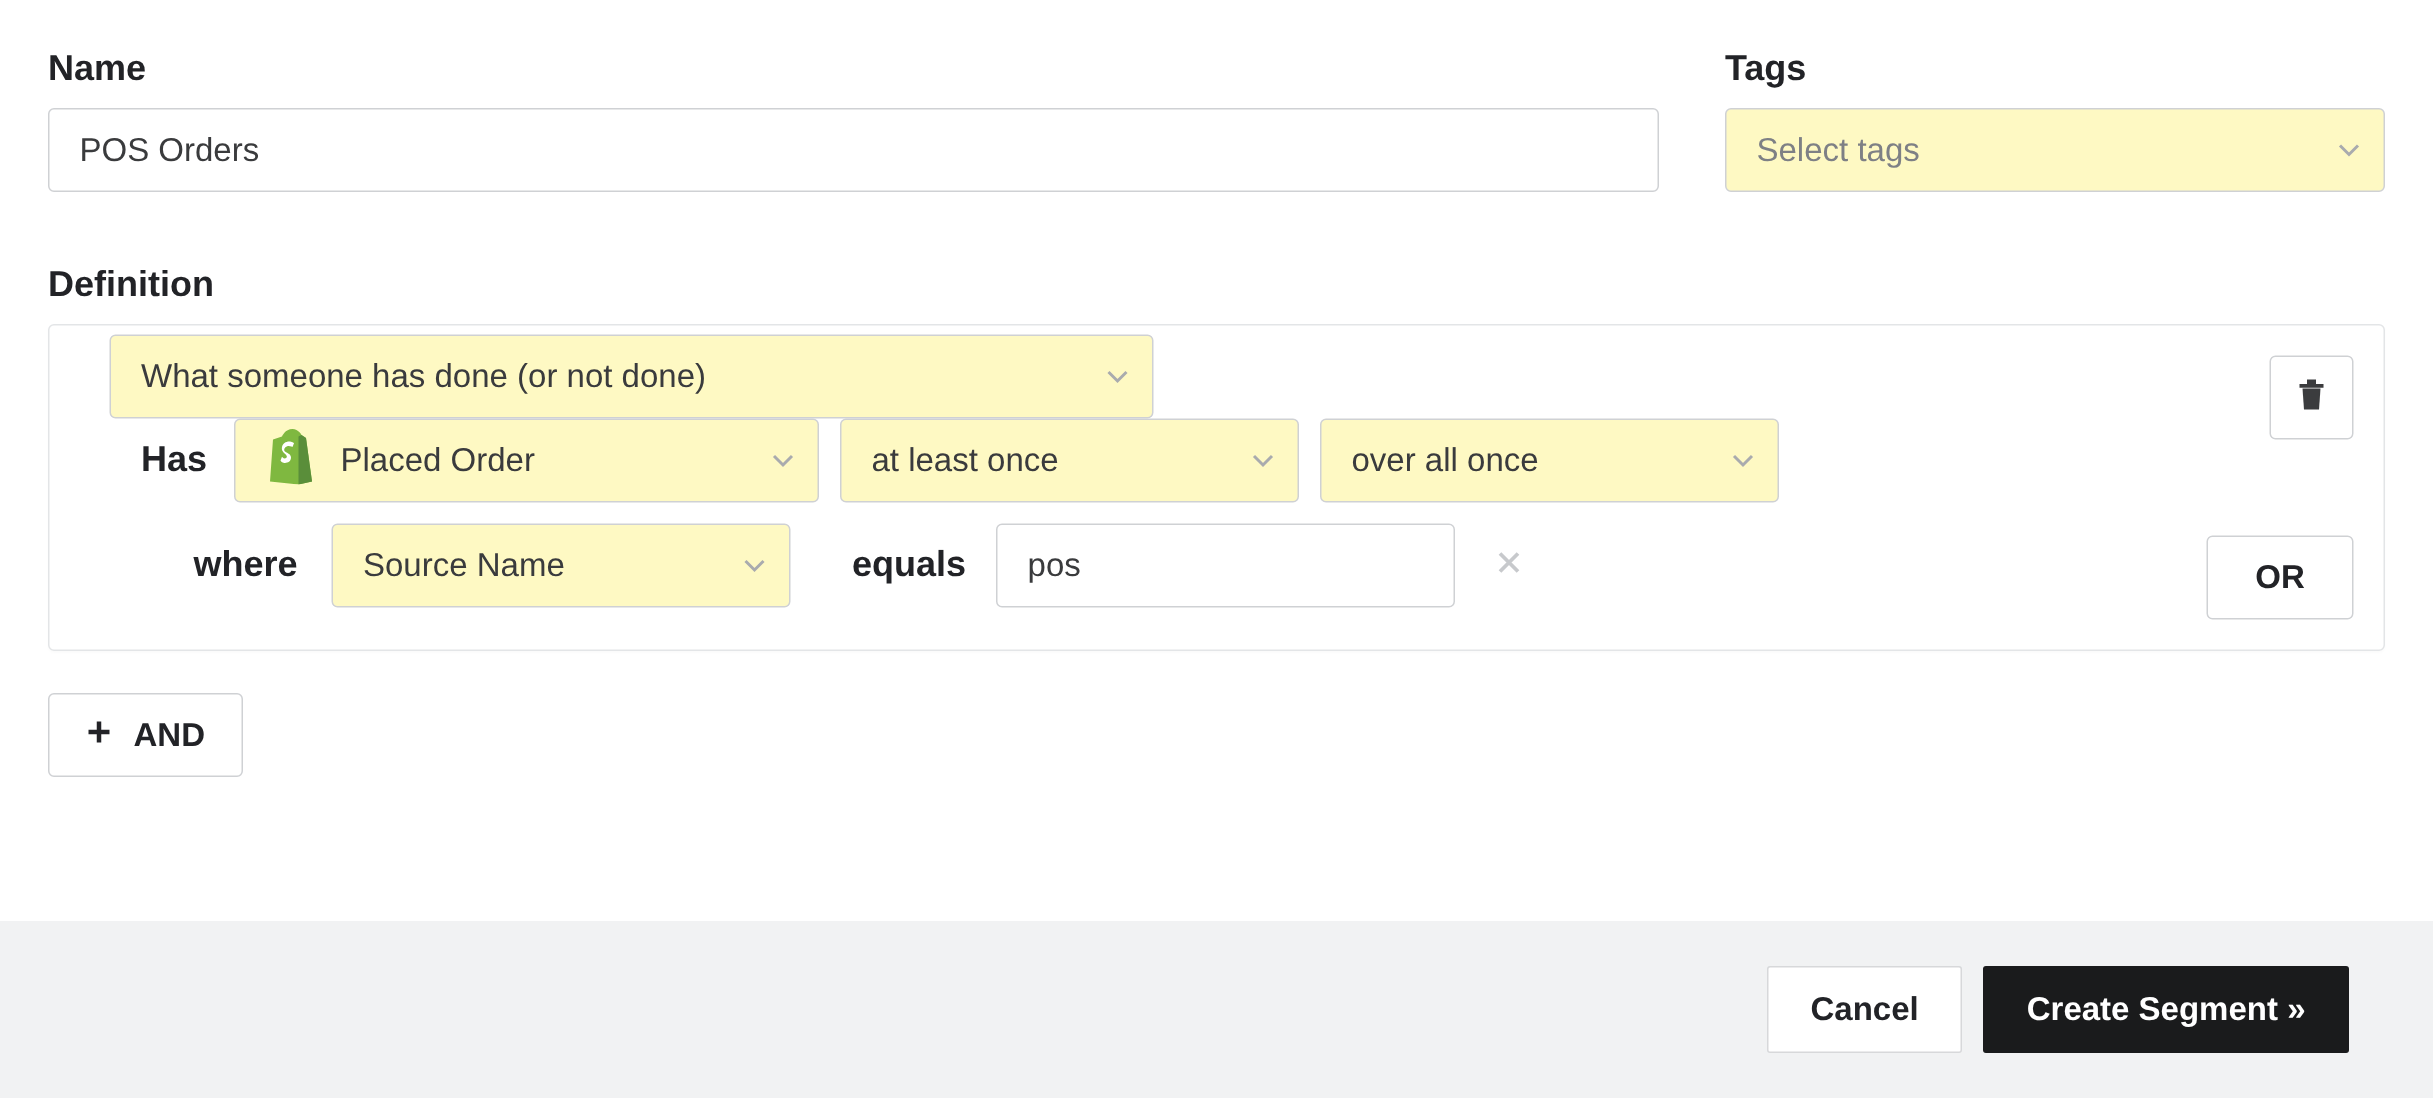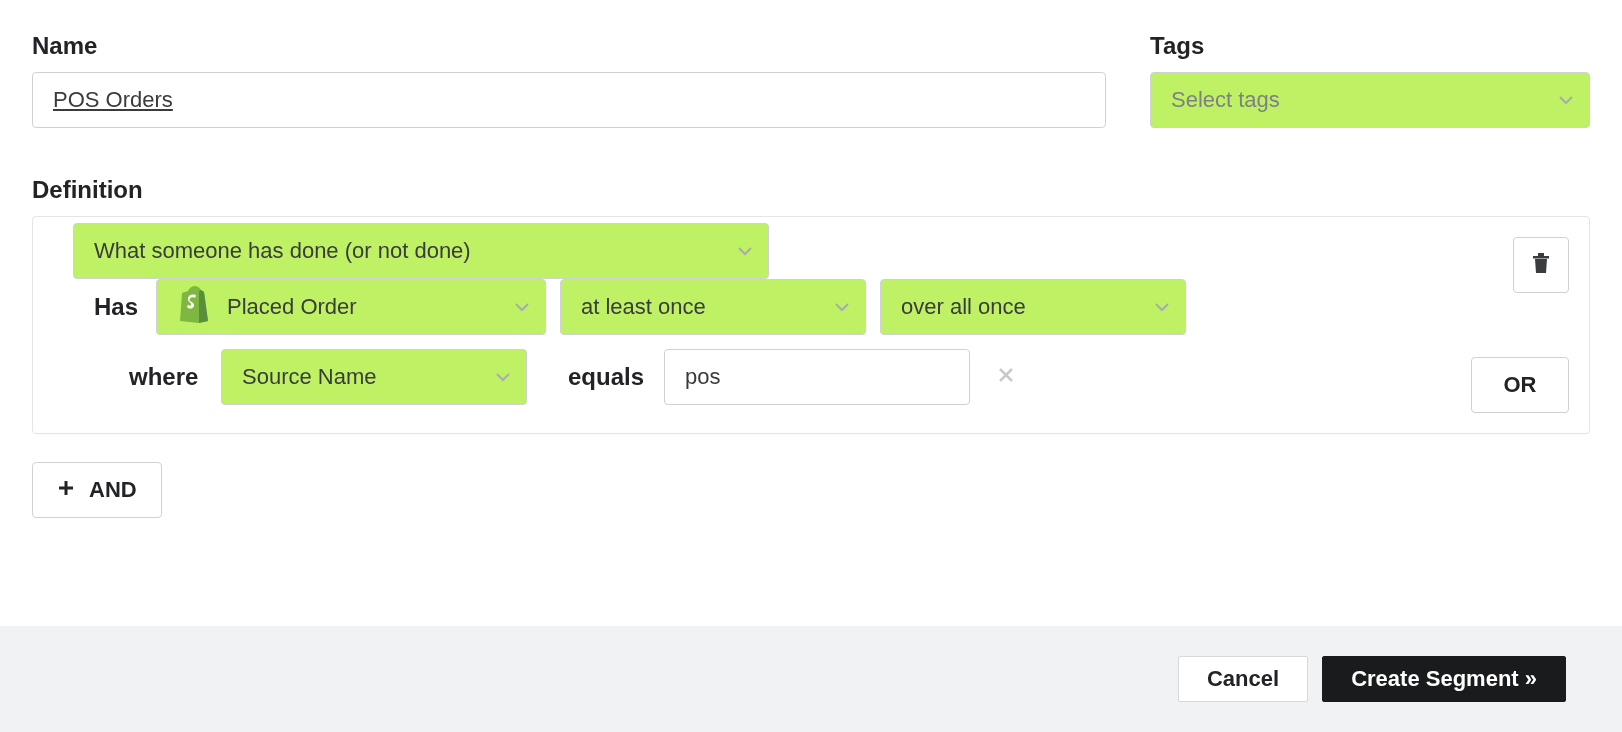--- a/index.html
+++ b/index.html
@@ -31,30 +31,29 @@
 .input {
   border: 1px solid #cfd1d4;
   border-radius: 4px;
   padding: 0 20px;
   height: 56px;
   font-size: 22px;
   color: #3a3b3d;
   background: #fff;
   outline: none;
   width: 100%;
-  text-decoration: underline;
 }
 .select {
   border: 1px solid #cfd1d4;
   border-radius: 4px;
   padding: 0 46px 0 20px;
   height: 56px;
   font-size: 22px;
   color: #3a3b3d;
-  background: #bef264;
+  background: #fef9c3;
   display: flex;
   align-items: center;
   position: relative;
   cursor: pointer;
 }
 .select .caret {
   position: absolute;
   right: 16px;
   top: 50%;
   transform: translateY(-50%);
@@ -168,21 +167,21 @@
   bottom: 0;
   left: 0;
   right: 0;
   background: #f1f2f3;
   padding: 30px 56px 30px 32px;
   display: flex;
   justify-content: flex-end;
   gap: 14px;
 }
 .btn {
-  height: 46px;
+  height: 58px;
   padding: 0 28px;
   border-radius: 2px;
   font-size: 22px;
   font-weight: 700;
   display: inline-flex;
   align-items: center;
   justify-content: center;
   cursor: pointer;
 }
 .btn-light {

